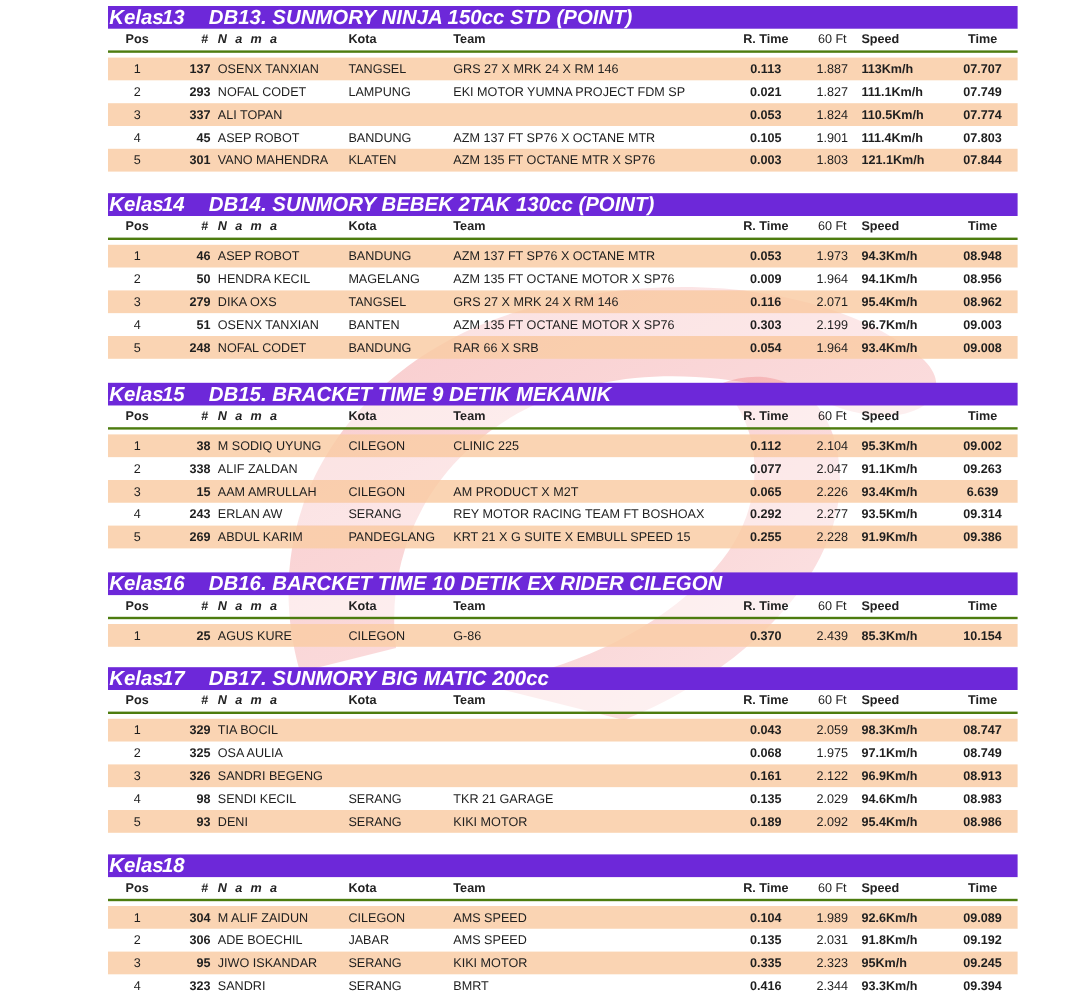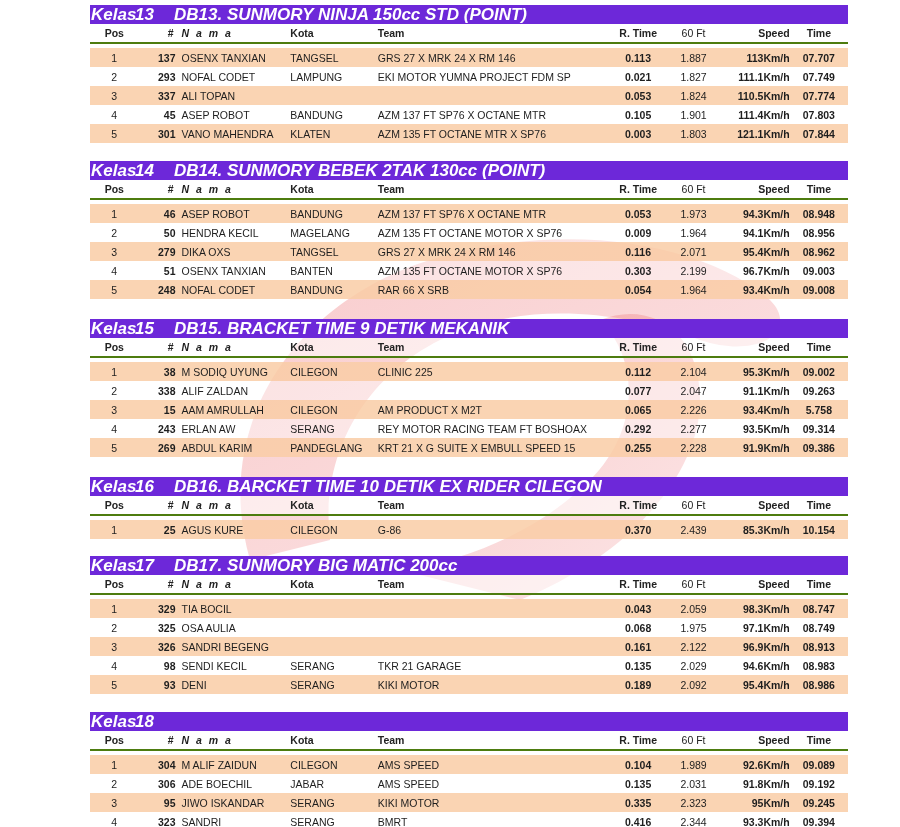--- a/index.html
+++ b/index.html
@@ -27,21 +27,21 @@
   .row.even { background:rgba(255,255,255,0.4); }
   .gap-top { height:4px; }
   .c-pos { width:50px; text-align:center; }
   .c-num { width:44px; text-align:right; font-weight:bold; padding-right:6px; box-sizing:border-box; }
   .c-nama { width:112px; padding-left:0; }
   .hdr .c-nama { letter-spacing:2px;font-style:italic; }
   .c-kota { width:90px; }
   .c-team { width:236px; }
   .c-rt { width:64px; text-align:center; font-weight:bold; }
   .c-ft { width:50px; text-align:center; font-weight:normal; }
-  .c-spd { width:74px; text-align:right; font-weight:bold; }
+  .c-spd { width:74px; text-align:left; font-weight:bold; }
   .c-time { width:60px; text-align:center; font-weight:bold; }
   .hdr .c-num { padding-right:8px; }
   .spacer-13 { height:18px; }
   .spacer-14 { height:20px; }
   .spacer-15 { height:20px; }
   .spacer-16 { height:17px; }
   .spacer-17 { height:18px; }
 </style>
 </head>
 <body>
@@ -259,21 +259,21 @@
         </div>
         <div class="row odd">
           <span class="c-pos">3</span>
           <span class="c-num">15</span>
           <span class="c-nama">AAM AMRULLAH</span>
           <span class="c-kota">CILEGON</span>
           <span class="c-team">AM PRODUCT X M2T</span>
           <span class="c-rt">0.065</span>
           <span class="c-ft">2.226</span>
           <span class="c-spd">93.4Km/h</span>
-          <span class="c-time">5.758</span>
+          <span class="c-time">6.639</span>
         </div>
         <div class="row even">
           <span class="c-pos">4</span>
           <span class="c-num">243</span>
           <span class="c-nama">ERLAN AW</span>
           <span class="c-kota">SERANG</span>
           <span class="c-team">REY MOTOR RACING TEAM FT BOSHOAX</span>
           <span class="c-rt">0.292</span>
           <span class="c-ft">2.277</span>
           <span class="c-spd">93.5Km/h</span>

